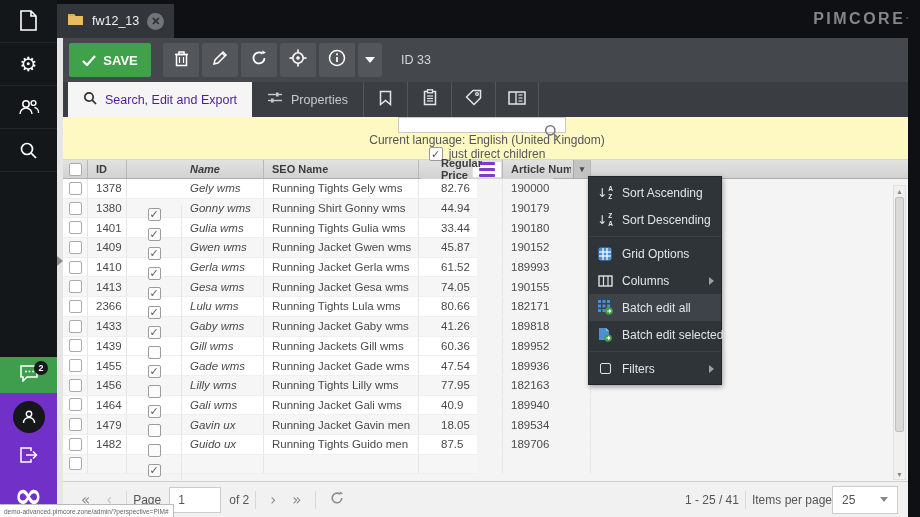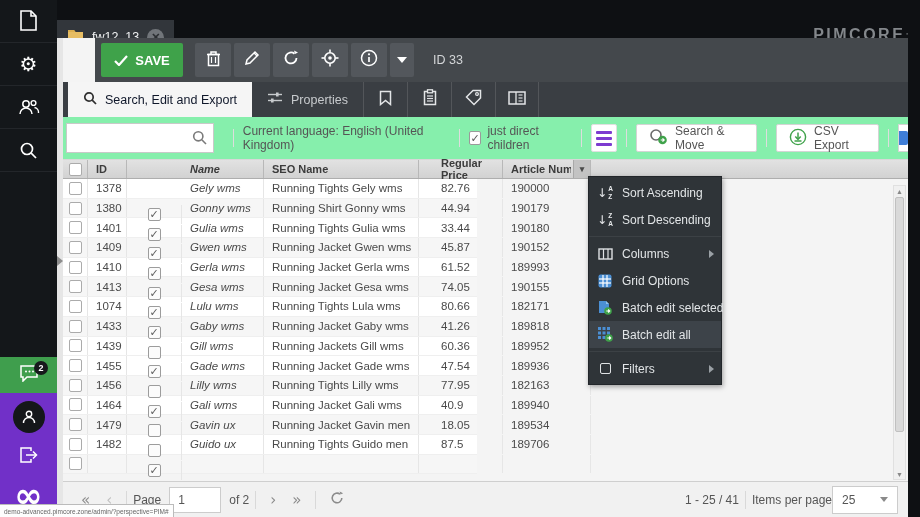--- a/index.html
+++ b/index.html
@@ -17,56 +17,56 @@
   .sb-purple{height:124px;background:#7130c8;}
   .badge{position:absolute;top:4px;right:9px;width:14px;height:14px;border-radius:50%;background:#17191c;color:#fff;
          font-size:9px;display:flex;align-items:center;justify-content:center;font-weight:bold;}
   .sb-avatar{height:48px;display:flex;align-items:center;justify-content:center;cursor:pointer;}
   .avatar-circle{width:32px;height:32px;border-radius:50%;background:#15171a;display:flex;align-items:center;justify-content:center;}
   .sb-logout{height:32px;display:flex;align-items:center;justify-content:center;cursor:pointer;}
   .sb-logo{height:44px;display:flex;align-items:center;justify-content:center;}
   .infinity{color:#fff;font-size:34px;font-weight:bold;line-height:1;font-family:"DejaVu Sans",sans-serif;}
 
   
-  #topbar{position:absolute;left:57px;top:16px;width:863px;height:38px;background:#0e1013;display:flex;align-items:stretch;}
+  #topbar{position:absolute;left:57px;top:0;width:863px;height:38px;background:#0e1013;display:flex;align-items:stretch;}
   #doc-tab{margin-top:4px;height:34px;background:#32363b;display:flex;align-items:center;padding:0 10px;gap:8px;cursor:pointer;}
   #doc-tab .tab-label{color:#f0f1f2;font-size:12.5px;}
   .tab-close{width:17px;height:17px;border-radius:50%;background:#71757a;color:#2b2e32;font-size:11px;font-weight:bold;
              display:flex;align-items:center;justify-content:center;cursor:pointer;line-height:1;}
   #brand{margin-left:auto;display:flex;align-items:center;padding-right:12px;color:#83878b;
          font-size:16px;font-weight:bold;letter-spacing:2.5px;}
   #brand sup{font-size:7px;letter-spacing:0;margin-left:1px;color:#83878b;}
 
   
   #splitter{position:absolute;left:57px;top:38px;width:6px;height:479px;background:#e6e6e6;z-index:4;}
   #splitter .col-arrow{position:absolute;left:0px;top:218px;width:0;height:0;
       border-top:5px solid transparent;border-bottom:5px solid transparent;border-left:6px solid #8d8d8d;cursor:pointer;}
 
   
   #panel{position:absolute;left:63px;top:38px;width:845px;height:479px;background:#f4f4f4;}
 
   
-  #toolbar{height:44px;background:#44484c;display:flex;align-items:center;padding-left:6px;margin-left:32px;}
+  #toolbar{height:44px;background:#44484c;display:flex;align-items:center;padding-left:6px;}
   #save-btn{width:82px;height:34px;background:#3fa24a;border-radius:2px;display:flex;align-items:center;justify-content:center;
             gap:7px;color:#fff;font-weight:bold;font-size:13px;cursor:pointer;margin-right:12px;}
   .tb-btn{width:36px;height:34px;background:#53575c;border-radius:2px;display:flex;align-items:center;justify-content:center;
           margin-right:3px;cursor:pointer;}
   .tb-btn.narrow{width:24px;}
   #toolbar-id{color:#d4d6d8;font-size:12.5px;margin-left:16px;}
   .caret-down{width:0;height:0;border-left:5px solid transparent;border-right:5px solid transparent;border-top:6px solid #fff;}
 
   
   #tabstrip{height:35px;background:#3a3e43;display:flex;align-items:stretch;padding-left:5px;}
   .ptab{display:flex;align-items:center;gap:8px;padding:0 15px;font-size:12.5px;color:#c7cacd;cursor:pointer;}
-  .ptab.active{background:#f5f5f5;color:#0f172a;}
+  .ptab.active{background:#f5f5f5;color:#4c1d95;}
   .icon-tab{width:44px;display:flex;align-items:center;justify-content:center;border-left:1px solid #53565a;cursor:pointer;}
   .icon-tab:last-child{border-right:1px solid #53565a;}
 
   
-  #filterbar{height:43px;background:#86efac;border-bottom:1px solid #d8d8d8;display:flex;align-items:center;padding-left:3px;font-size:12px;color:#555;}
+  #filterbar{height:43px;background:#fef9c3;border-bottom:1px solid #d8d8d8;display:flex;align-items:center;padding-left:3px;font-size:12px;color:#555;flex-direction:column;}
   #search-box{position:relative;width:168px;height:30px;margin-right:10px;}
   #search-box input{width:100%;height:100%;border:1px solid #c9c9c9;padding:0 26px 0 8px;font-size:12px;outline:none;background:#fff;font-family:inherit;}
   #search-box svg{position:absolute;right:7px;top:7px;}
   .fsep{width:1px;height:18px;background:#ddd;margin:0 9px;}
   .fcheck{width:14px;height:14px;border:1px solid #9a9a9a;border-radius:2px;background:#fdfdfd;color:#555;font-size:11px;
           display:inline-flex;align-items:center;justify-content:center;margin-right:6px;cursor:pointer;}
   .chk-row{display:flex;align-items:center;cursor:pointer;}
   #layout-btn{width:30px;height:28px;border:1px solid #e0e0e0;border-radius:2px;background:#fff;display:flex;flex-direction:column;
               justify-content:center;gap:3px;align-items:center;cursor:pointer;}
   #layout-btn i{display:block;width:16px;height:3px;background:#7d3bd0;border-radius:1px;}
@@ -499,21 +499,21 @@
         </div>
     <div class="cell c-name">Gesa wms</div>
     <div class="cell c-seo">Running Jacket Gesa wms</div>
     <div class="cell c-price">74.05</div>
     <div class="cell c-art">190155</div>
   </div>
       <div class="grow">
     <div class="cell c-sel">
           <span class="selbox"></span>
         </div>
-    <div class="cell c-id">1074</div>
+    <div class="cell c-id">2366</div>
     <div class="cell c-pub">
           <span class="pubbox checked"></span>
         </div>
     <div class="cell c-name">Lulu wms</div>
     <div class="cell c-seo">Running Tights Lula wms</div>
     <div class="cell c-price">80.66</div>
     <div class="cell c-art">182171</div>
   </div>
       <div class="grow alt">
     <div class="cell c-sel">
@@ -673,71 +673,71 @@
         <span class="ltrs">
           <span>Z</span>
           <span>A</span>
         </span>
     </span>
     <span class="mlabel">Sort Descending</span>
   </div>
   <div class="msep"></div>
   <div class="mitem">
     <span class="micon">
-      <svg width="15" height="12" viewBox="0 0 15 12">
-          <rect x="1" y="1" width="13" height="10" fill="none" stroke="#dfe2e4" stroke-width="1.4"></rect>
-          <line x1="5.5" y1="1" x2="5.5" y2="11" stroke="#dfe2e4" stroke-width="1.2"></line>
-          <line x1="10" y1="1" x2="10" y2="11" stroke="#dfe2e4" stroke-width="1.2"></line>
-        </svg>
-    </span>
-    <span class="mlabel">Columns</span>
-    <span class="sub"></span>
-  </div>
-  <div class="mitem">
-    <span class="micon">
       <svg width="14" height="14" viewBox="0 0 14 14">
           <rect x="0.5" y="0.5" width="13" height="13" rx="2" fill="#4b8fd4"></rect>
           <line x1="5" y1="1" x2="5" y2="13" stroke="#fff" stroke-width="1.2"></line>
           <line x1="9" y1="1" x2="9" y2="13" stroke="#fff" stroke-width="1.2"></line>
           <line x1="1" y1="5" x2="13" y2="5" stroke="#fff" stroke-width="1.2"></line>
           <line x1="1" y1="9" x2="13" y2="9" stroke="#fff" stroke-width="1.2"></line>
         </svg>
     </span>
     <span class="mlabel">Grid Options</span>
   </div>
   <div class="mitem">
     <span class="micon">
-      <svg width="14" height="15" viewBox="0 0 14 15">
-          <path d="M1 1 h7 l3 3 v9 h-10 z" fill="#4b8fd4"></path>
-          <path d="M8 1 v3 h3 z" fill="#8fc0ea"></path>
-          <circle cx="10" cy="11" r="3.8" fill="#3fa24a"></circle>
-          <path d="M8.3 11 h3 M10.2 9.5 L11.7 11 L10.2 12.5" fill="none" stroke="#fff" stroke-width="1.1"></path>
-        </svg>
-    </span>
-    <span class="mlabel">Batch edit selected</span>
+      <svg width="15" height="12" viewBox="0 0 15 12">
+          <rect x="1" y="1" width="13" height="10" fill="none" stroke="#dfe2e4" stroke-width="1.4"></rect>
+          <line x1="5.5" y1="1" x2="5.5" y2="11" stroke="#dfe2e4" stroke-width="1.2"></line>
+          <line x1="10" y1="1" x2="10" y2="11" stroke="#dfe2e4" stroke-width="1.2"></line>
+        </svg>
+    </span>
+    <span class="mlabel">Columns</span>
+    <span class="sub"></span>
   </div>
   <div class="mitem hl">
     <span class="micon">
       <svg width="15" height="15" viewBox="0 0 15 15">
         <g fill="#4b8fd4">
             <rect x="0" y="0" width="3" height="3"></rect>
             <rect x="4.5" y="0" width="3" height="3"></rect>
             <rect x="9" y="0" width="3" height="3"></rect>
             <rect x="0" y="4.5" width="3" height="3"></rect>
             <rect x="4.5" y="4.5" width="3" height="3"></rect>
             <rect x="9" y="4.5" width="3" height="3"></rect>
             <rect x="0" y="9" width="3" height="3"></rect>
             <rect x="4.5" y="9" width="3" height="3"></rect>
           </g>
         <circle cx="11" cy="11" r="3.8" fill="#3fa24a"></circle>
           <path d="M9.3 11 h3 M11.2 9.5 L12.7 11 L11.2 12.5" fill="none" stroke="#fff" stroke-width="1.1"></path>
       </svg>
     </span>
     <span class="mlabel">Batch edit all</span>
   </div>
+  <div class="mitem">
+    <span class="micon">
+      <svg width="14" height="15" viewBox="0 0 14 15">
+          <path d="M1 1 h7 l3 3 v9 h-10 z" fill="#4b8fd4"></path>
+          <path d="M8 1 v3 h3 z" fill="#8fc0ea"></path>
+          <circle cx="10" cy="11" r="3.8" fill="#3fa24a"></circle>
+          <path d="M8.3 11 h3 M10.2 9.5 L11.7 11 L10.2 12.5" fill="none" stroke="#fff" stroke-width="1.1"></path>
+        </svg>
+    </span>
+    <span class="mlabel">Batch edit selected</span>
+  </div>
   <div class="msep"></div>
   <div class="mitem">
     <span class="micon">
         <span class="filters-box"></span>
       </span>
     <span class="mlabel">Filters</span>
     <span class="sub"></span>
   </div>
 </div>
 

